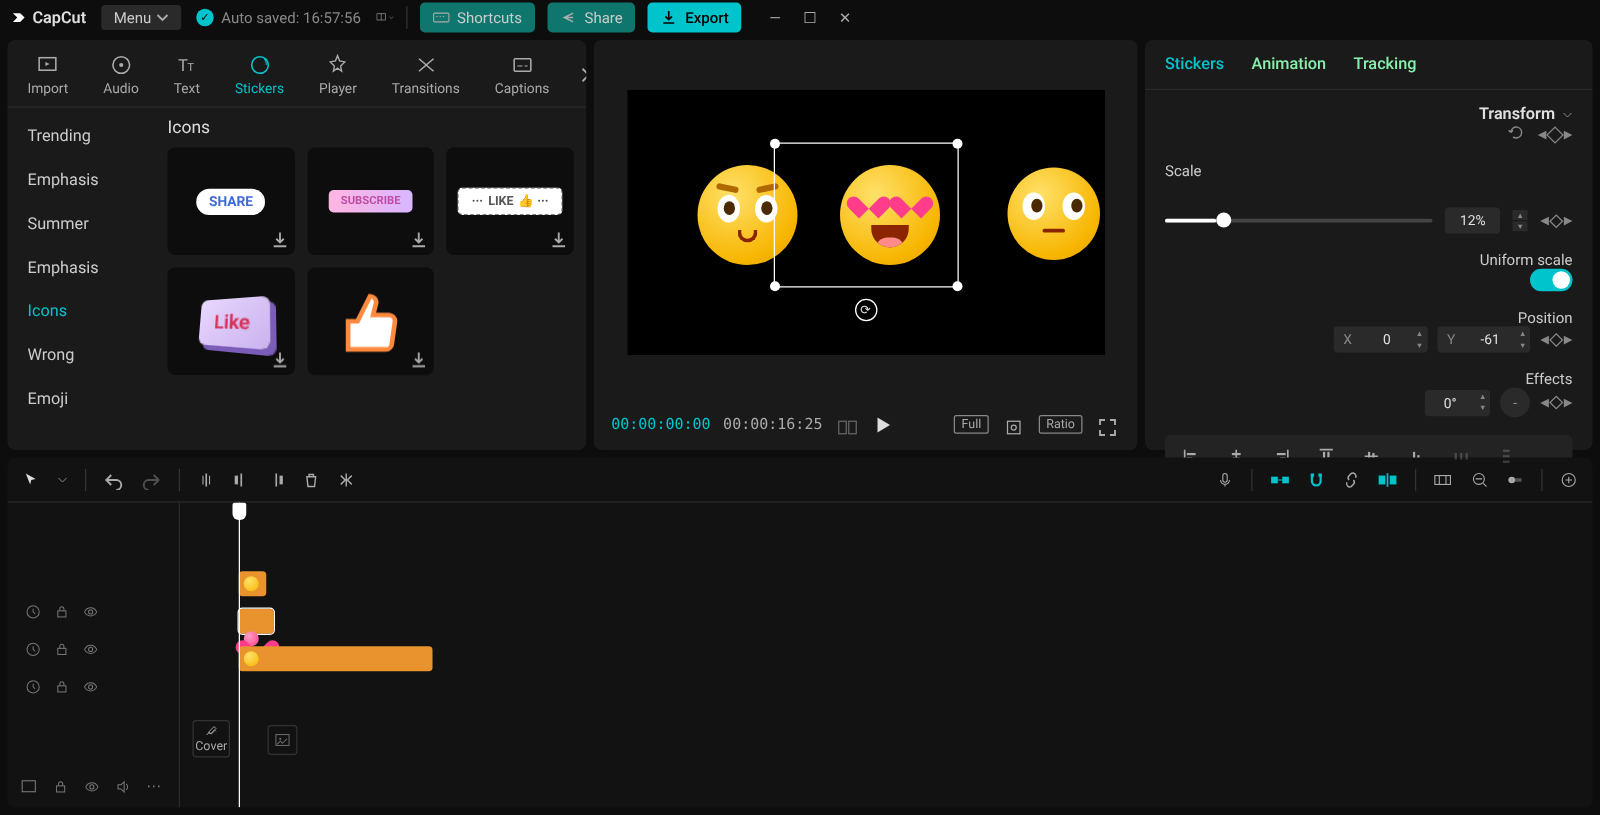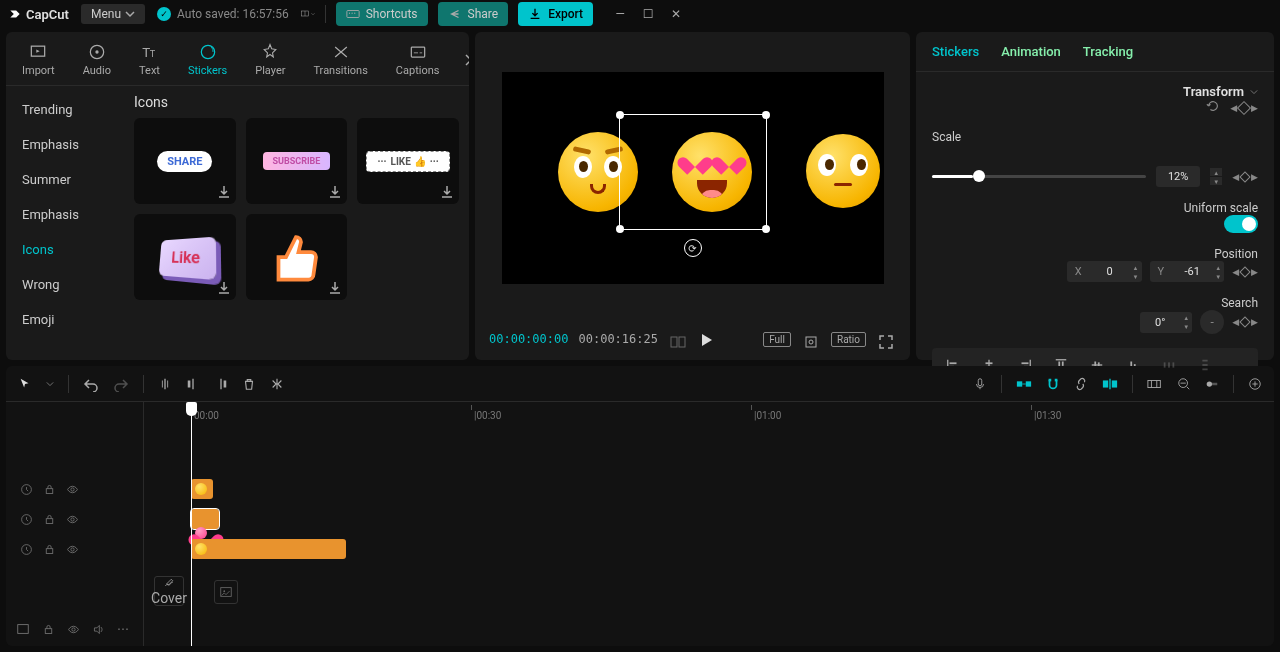--- a/index.html
+++ b/index.html
@@ -438,21 +438,21 @@
               </div>
             </div>
           <span style="display:flex;align-items:center;gap:2px">
               <span style="font-size:9px;color:#888">◀</span>
               <span class="kf-diamond sm"></span>
               <span style="font-size:9px;color:#888">▶</span>
             </span>
         </div>
       </div>
       <div class="rp-row">
-        <span class="rp-label">Search</span>
+        <span class="rp-label">Effects</span>
         <div class="coord-row">
           <div class="coord-box">
               <span class="coord-val">0°</span>
               <div class="stepper">
                 <span>▲</span>
                 <span>▼</span>
               </div>
             </div>
           <div class="dash-circle">-</div>
           <span style="display:flex;align-items:center;gap:2px">
@@ -703,54 +703,40 @@
             <path d="M3 6h3l3-3v10l-3-3H3z" stroke="currentColor" fill="none"></path>
             <path d="M11 5a4 4 0 0 1 0 6" stroke="currentColor" fill="none"></path>
           </svg>
         <span style="color:#777">⋯</span>
       </div>
     </div>
     <div class="tl-right">
       <div class="playhead">
           <div class="playhead-head"></div>
         </div>
-      <div class="tl-ruler">
-        <div class="ruler-mark" style="left:47px">
-            <span style="margin-left:3px">00:00</span>
-          </div>
-        <div class="ruler-mark" style="left:327px">
-            <span style="margin-left:3px">|<span>00:30</span></span>
-          </div>
-        <div class="ruler-mark" style="left:607px">
-            <span style="margin-left:3px">|<span>01:00</span></span>
-          </div>
-        <div class="ruler-mark" style="left:887px">
-            <span style="margin-left:3px">|<span>01:30</span></span>
-          </div>
-      </div>
       <div class="tl-tracks">
         <div style="height:50px"></div>
         <div class="track-row">
             <div class="clip orange" style="left:47px;width:22px">
               <span class="emoji-tiny"></span>
             </div>
           </div>
         <div class="track-row">
             <div class="clip orange selected" style="left:47px;width:28px">
               <span class="emoji-tiny heart"></span>
             </div>
           </div>
         <div class="track-row">
             <div class="clip orange" style="left:47px;width:155px">
               <span class="emoji-tiny"></span>
             </div>
           </div>
       </div>
       <div class="cover-slot" style="top:174px;left:10px;width:30px;height:30px">
-        <div style="display:flex;flex-direction:column;align-items:center;gap:1px;font-size:14px;color:#aaa">
+        <div style="display:flex;flex-direction:column;align-items:center;gap:1px;font-size:10px;color:#aaa">
             <svg width="12" height="12" viewBox="0 0 16 16">
               <path d="M3 12l3-3 2 2 4-4 1 1" stroke="#aaa" fill="none"></path>
               <path d="M11 3l2 2-6 6-2-2z" stroke="#aaa" fill="none"></path>
             </svg>
             <span>Cover</span>
           </div>
       </div>
       <div style="position:absolute;top:178px;left:70px;width:24px;height:24px;border:1px solid #333;border-radius:3px;display:flex;align-items:center;justify-content:center">
           <svg width="14" height="14" viewBox="0 0 16 16">
             <rect x="2" y="3" width="12" height="10" stroke="#666" fill="none"></rect>

